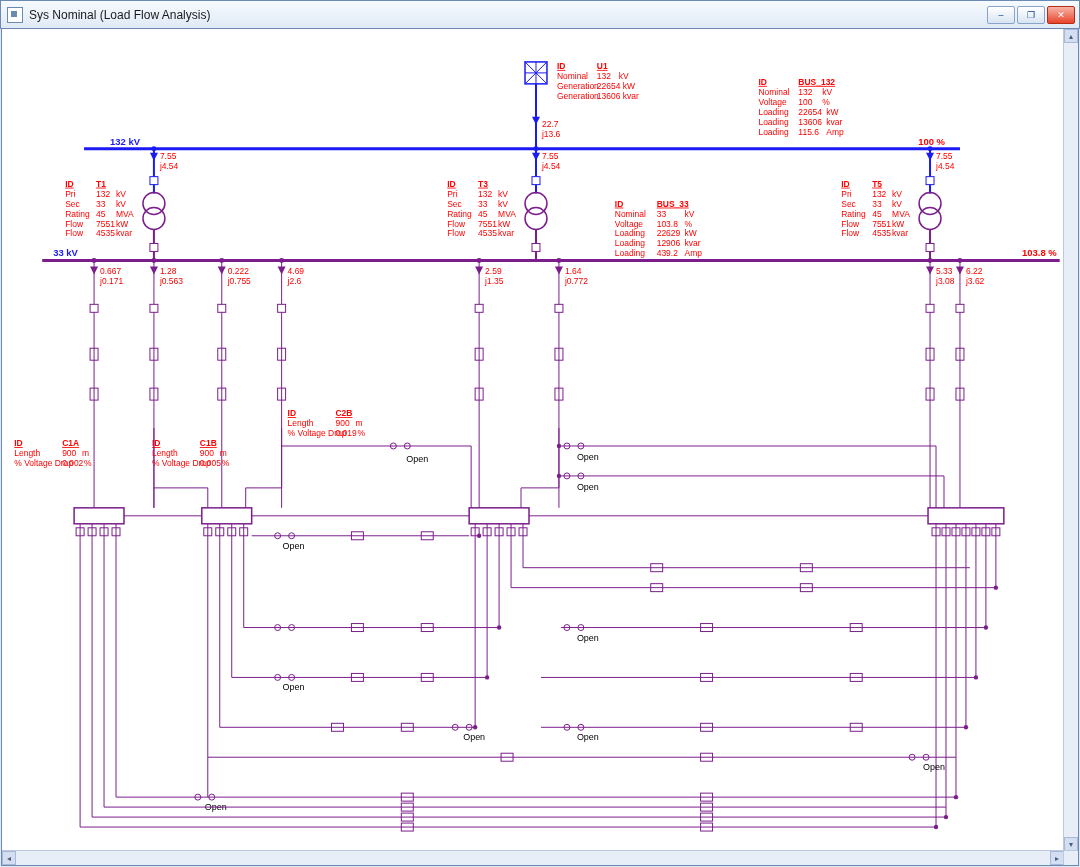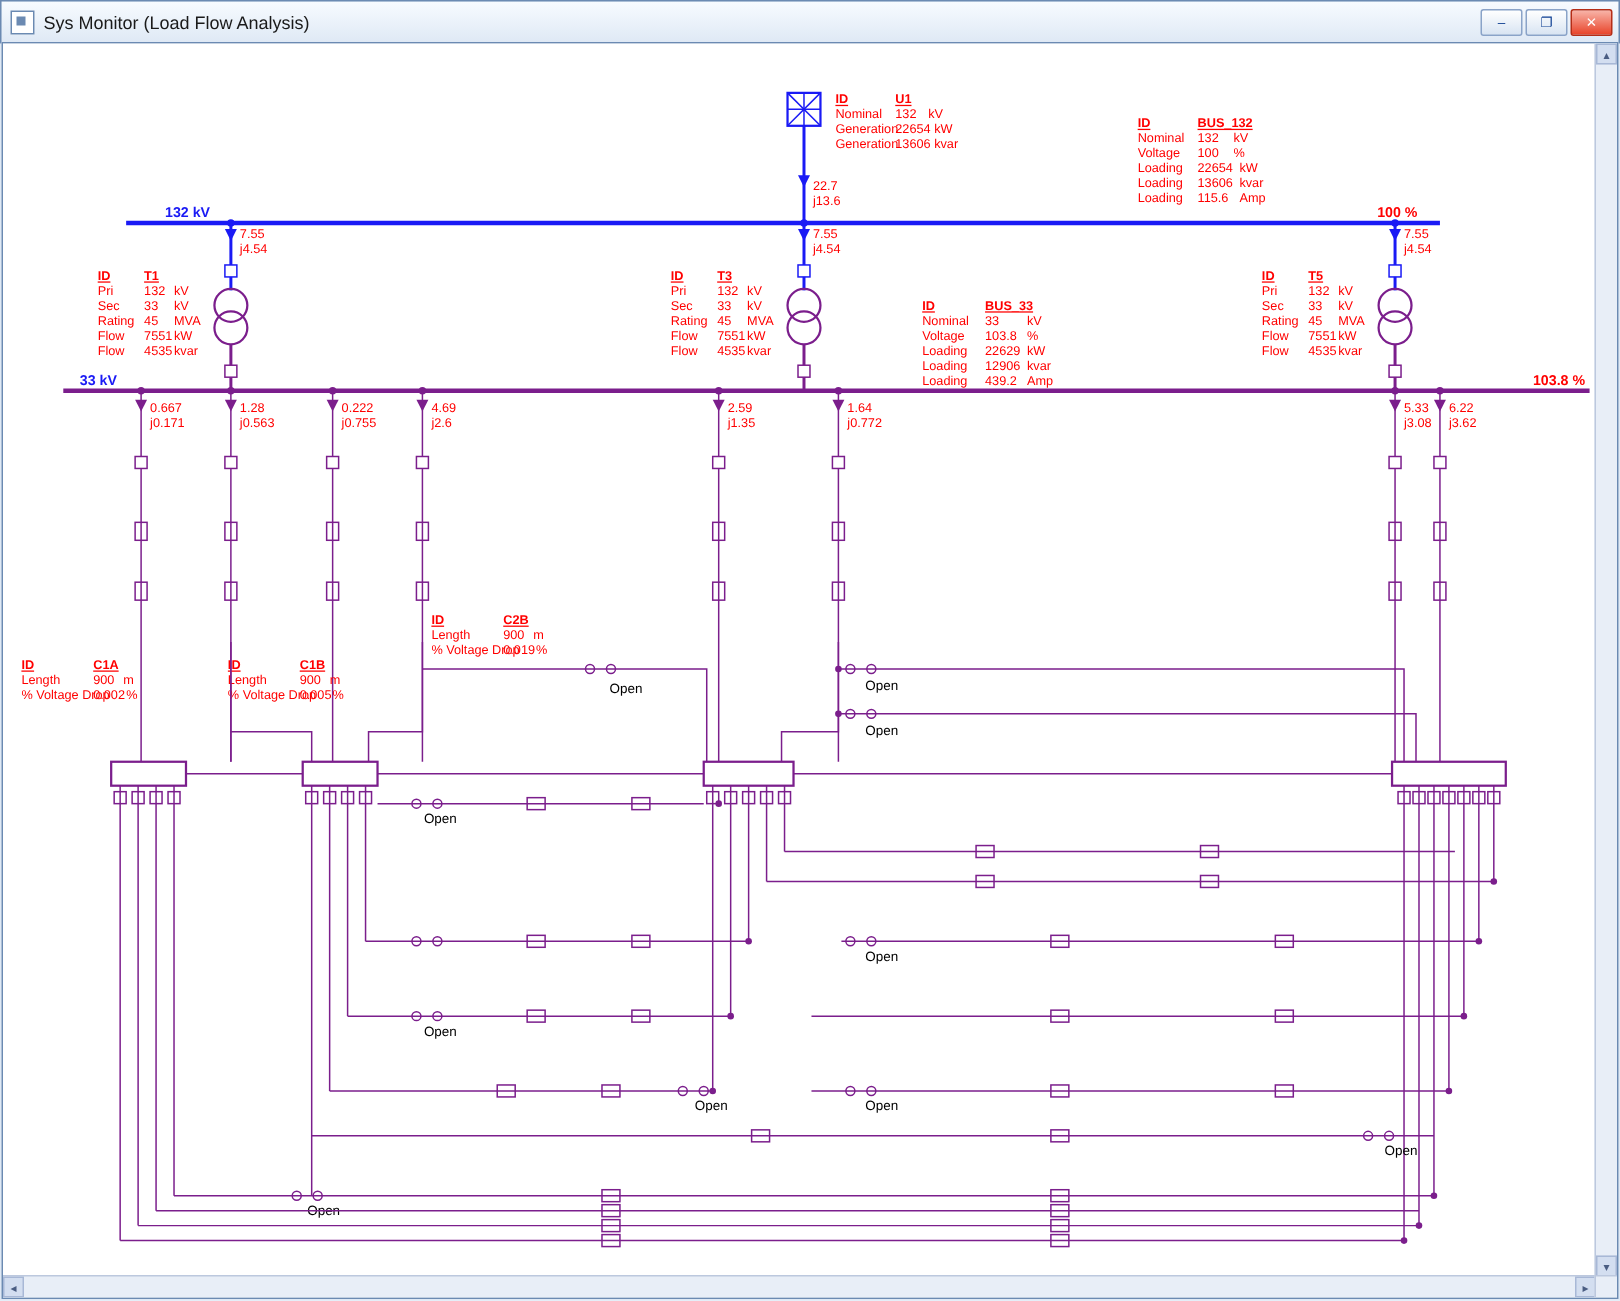--- a/index.html
+++ b/index.html
@@ -49,21 +49,21 @@
   .transformer circle{stroke:#7b1e8c;fill:none;stroke-width:1.5;}
 </style>
 </head>
 <body>
 
 <div class="window">
 
   <div class="titlebar">
     <div class="titlebar-left">
       <span class="app-icon"></span>
-      <span>Sys Monitor (Load Flow Analysis)</span>
+      <span>Sys Nominal (Load Flow Analysis)</span>
     </div>
     <div class="win-btns">
       <div class="win-btn">–</div>
       <div class="win-btn">❐</div>
       <div class="win-btn close">✕</div>
     </div>
   </div>
 
   <div class="client">
     <div class="canvas">

